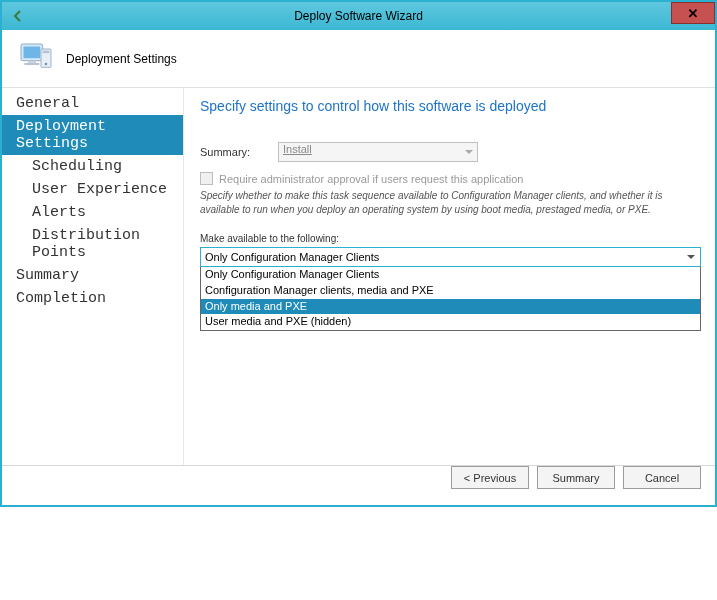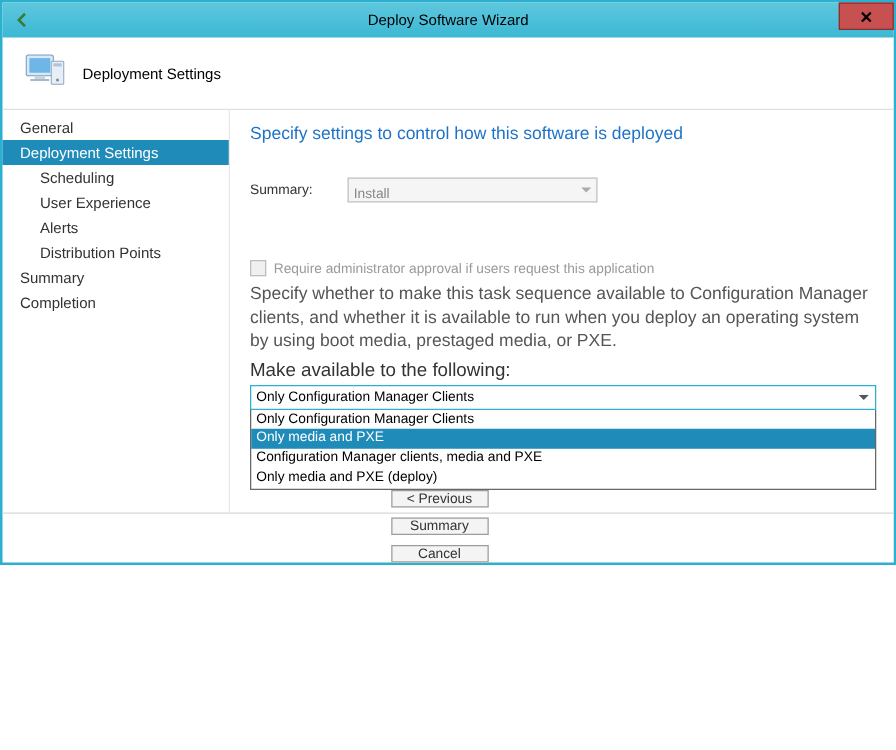--- a/index.html
+++ b/index.html
@@ -6,21 +6,21 @@
     body {
       font-family: "Segoe UI", Tahoma, sans-serif;
       font-size: 11px;
       background: #fff;
       width: 717px;
       height: 600px;
       overflow: hidden;
     }
     .window {
       width: 717px;
-      height: 452px;
+      height: 507px;
       border: 2px solid #2cb0cf;
       background: #fff;
       display: flex;
       flex-direction: column;
     }
     .titlebar {
       height: 28px;
       background: linear-gradient(#5ec7dd, #3cb8d4);
       display: flex;
       align-items: center;
@@ -74,23 +74,24 @@
       display: flex;
       min-height: 0;
     }
     .sidebar {
       width: 182px;
       border-right: 1px solid #e8e8e8;
       padding-top: 4px;
     }
     .sidebar-item, .sidebar-subitem {
       padding: 3px 0 3px 14px;
-      font-size: 12px;
+      font-size: 15px;
       color: #333;
       cursor: pointer;
+      font-family: Liberation Mono, monospace;
     }
     .sidebar-subitem {
       padding-left: 30px;
     }
     .sidebar-item.active {
       background: #1e8bb8;
       color: #fff;
     }
     .main {
       flex: 1;
@@ -116,62 +117,63 @@
     }
     .select-control {
       flex: 0 0 200px;
       height: 20px;
       border: 1px solid #a0a0a0;
       background: #fff;
       font-size: 11px;
       padding: 0 18px 0 4px;
       position: relative;
       display: flex;
-      align-items: flex-end;
-      cursor: pointer;
+      align-items: flex-start;
+      cursor: pointer;
+      text-decoration: underline;
     }
     .select-control.disabled {
       color: #888;
       background: #f5f5f5;
       border-color: #c0c0c0;
       cursor: default;
     }
     .select-control .chevron {
       position: absolute;
       right: 4px;
       top: 50%;
       transform: translateY(-50%);
       width: 0; height: 0;
       border-left: 4px solid transparent;
       border-right: 4px solid transparent;
       border-top: 4px solid #555;
     }
     .select-control.disabled .chevron { border-top-color: #aaa; }
     .checkbox-row {
-      margin-top: 36px;
       display: flex;
       align-items: center;
       gap: 6px;
       color: #9a9a9a;
       font-size: 11px;
     }
     .checkbox-box {
       width: 13px; height: 13px;
       border: 1px solid #bdbdbd;
       background: #f0f0f0;
     }
     .desc-text {
       margin-top: 4px;
-      font-size: 14px;
+      font-size: 10px;
       color: #555;
       line-height: 1.35;
+      font-style: italic;
     }
     .avail-label {
-      margin-top: 6px;
-      font-size: 15px;
+      margin-top: 17px;
+      font-size: 10px;
       color: #333;
       margin-bottom: 3px;
     }
     .avail-select {
       border: 1px solid #2cb0cf;
       height: 20px;
       background: #fff;
       display: flex;
       align-items: center;
       padding: 0 18px 0 4px;
@@ -202,25 +204,24 @@
       line-height: 1.25;
     }
     .dropdown-option.highlighted {
       background: #1e8bb8;
       color: #fff;
     }
     .footer {
       height: 40px;
       border-top: 1px solid #d8d8d8;
       display: flex;
-      align-items: center;
+      align-items: flex-start;
       justify-content: flex-end;
       padding-right: 14px;
       gap: 8px;
-      flex-direction: column;
     }
     .wiz-btn {
       min-width: 78px;
       height: 23px;
       border: 1px solid #9c9c9c;
       background: #f4f4f4;
       font-size: 11px;
       color: #333;
       cursor: pointer;
       padding: 0 10px;
@@ -286,23 +287,23 @@
 
       <div class="desc-text">Specify whether to make this task sequence available to Configuration Manager clients, and whether it is available to run when you deploy an operating system by using boot media, prestaged media, or PXE.</div>
 
       <div class="avail-label">Make available to the following:</div>
       <div class="avail-select">
         <span>Only Configuration Manager Clients</span>
         <span class="chevron"></span>
       </div>
       <div class="dropdown-open" id="dropdown-list">
           <div class="dropdown-option">Only Configuration Manager Clients</div>
+          <div class="dropdown-option">Configuration Manager clients, media and PXE</div>
           <div class="dropdown-option highlighted">Only media and PXE</div>
-          <div class="dropdown-option">Configuration Manager clients, media and PXE</div>
-          <div class="dropdown-option">Only media and PXE (deploy)</div>
+          <div class="dropdown-option">User media and PXE (hidden)</div>
         </div>
     </div>
   </div>
 
   <div class="footer">
     <button class="wiz-btn">&lt; Previous</button>
     <button class="wiz-btn">Summary</button>
     <button class="wiz-btn">Cancel</button>
   </div>
 </div>

